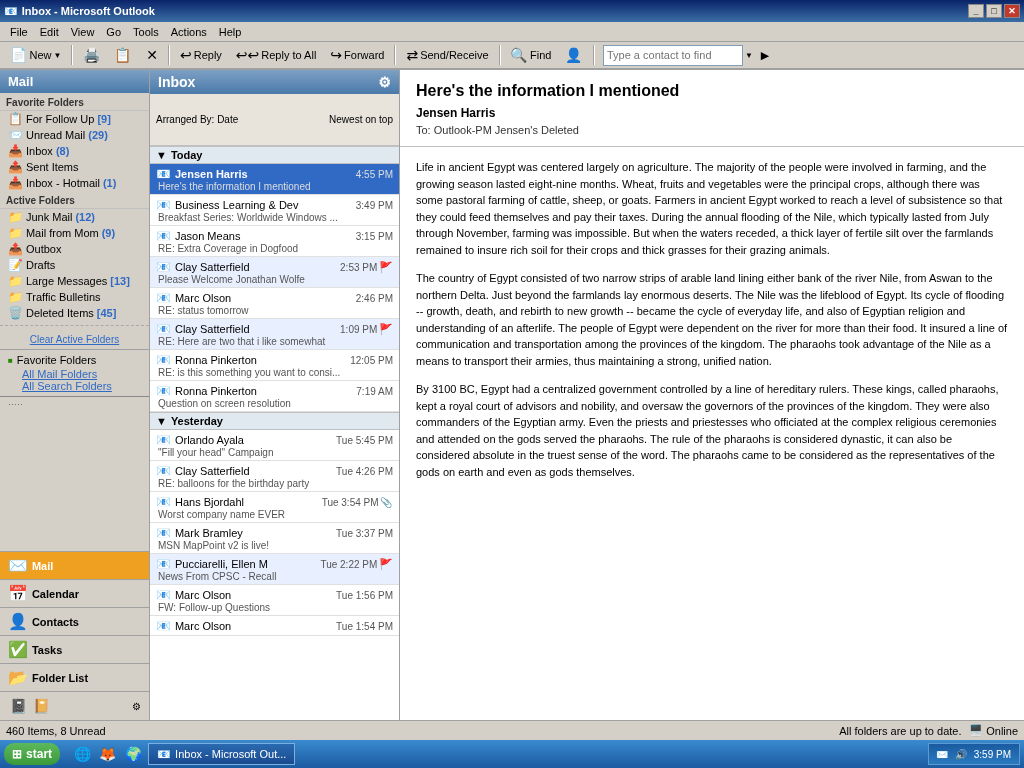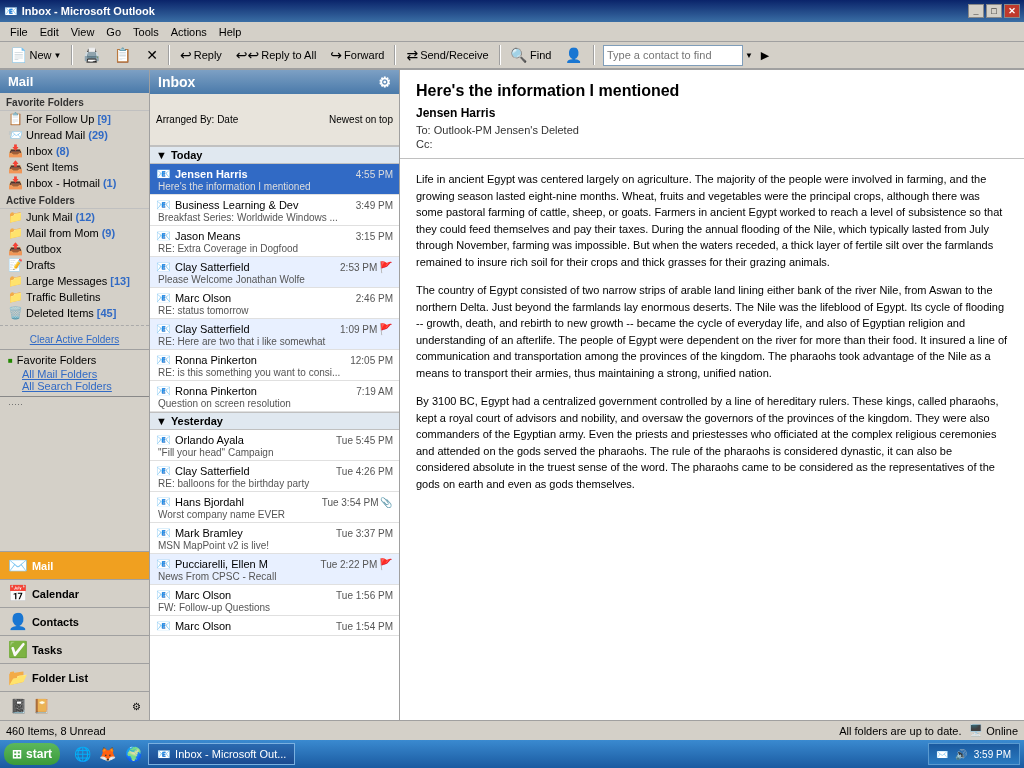--- a/index.html
+++ b/index.html
@@ -561,21 +561,20 @@
         <div class="mail-subject"></div>
       </div>
     </div>
   </div>
 
   <div id="reading-pane">
     <div id="email-header">
       <div id="email-subject">Here's the information I mentioned</div>
       <div id="email-from">Jensen Harris</div>
       <div id="email-to">To:  Outlook-PM Jensen's Deleted</div>
-      <div id="email-cc">Cc:</div>
     </div>
     <div id="email-body">
       <p>Life in ancient Egypt was centered largely on agriculture. The majority of the people were involved in farming, and the growing season lasted eight-nine months. Wheat, fruits and vegetables were the principal crops, although there was some pastoral farming of cattle, sheep, or goats. Farmers in ancient Egypt worked to reach a level of subsistence so that they could feed themselves and pay their taxes. During the annual flooding of the Nile, which typically lasted from July through November, farming was impossible. But when the waters receded, a thick layer of fertile silt over the farmlands remained to insure rich soil for their crops and thick grasses for their grazing animals.</p>
       <p>The country of Egypt consisted of two narrow strips of arable land lining either bank of the river Nile, from Aswan to the northern Delta. Just beyond the farmlands lay enormous deserts. The Nile was the lifeblood of Egypt. Its cycle of flooding -- growth, death, and rebirth to new growth -- became the cycle of everyday life, and also of Egyptian religion and understanding of an afterlife. The people of Egypt were dependent on the river for more than their food. It insured a line of communication and transportation among the provinces of the kingdom. The pharaohs took advantage of the Nile as a means to transport their armies, thus maintaining a strong, unified nation.</p>
       <p>By 3100 BC, Egypt had a centralized government controlled by a line of hereditary rulers. These kings, called pharaohs, kept a royal court of advisors and nobility, and oversaw the governors of the provinces of the kingdom. They were also commanders of the Egyptian army. Even the priests and priestesses who officiated at the complex religious ceremonies and attended on the gods served the pharaohs. The rule of the pharaohs is considered dynastic, it can also be considered absolute in the truest sense of the word. The pharaohs came to be considered as the representatives of the gods on earth and even as gods themselves.</p>
     </div>
   </div>
 
 </div>
 

